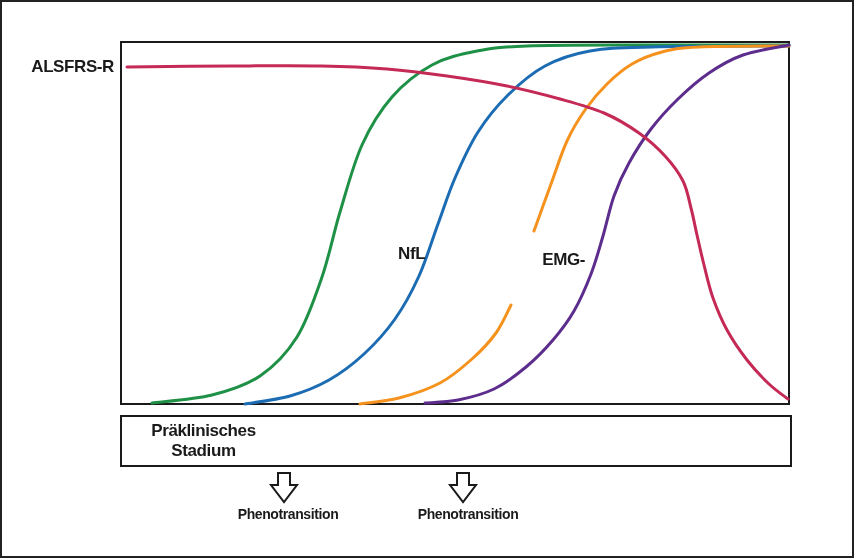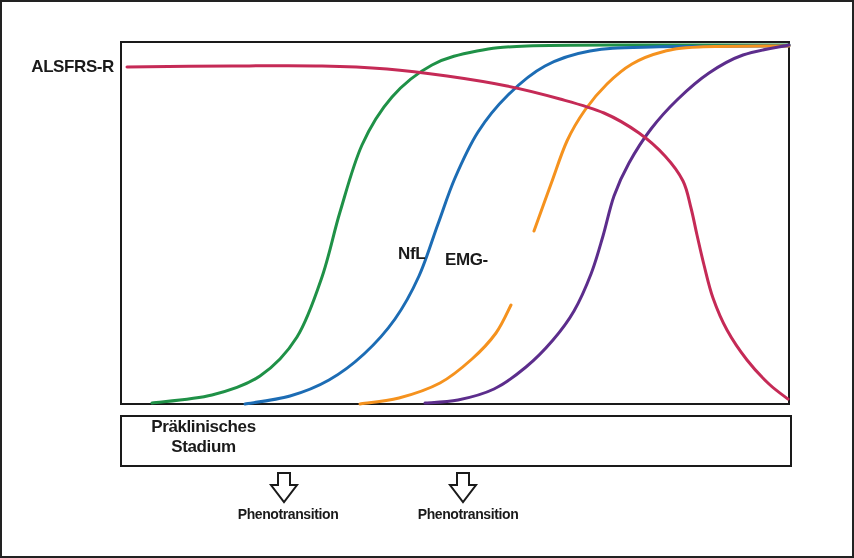--- a/index.html
+++ b/index.html
@@ -12,24 +12,24 @@
   .plot{
     position:absolute;left:118px;top:39px;width:670px;height:364px;
     border:2px solid #1a1a1a;box-sizing:border-box;background:transparent;z-index:1;
   }
   svg.curves{position:absolute;left:0;top:0;z-index:5;pointer-events:none;}
   .lbl{position:absolute;font-size:17px;letter-spacing:-0.4px;z-index:10;white-space:nowrap;}
   .lbl .line{display:block;}
   .axis-lbl{left:28px;top:55px;width:84px;text-align:right;line-height:20px;}
   .tdp-lbl{left:222px;top:149px;line-height:25px;}
   .nfl-lbl{left:396px;top:242px;line-height:20px;}
-  .emg-lbl{left:443px;top:247px;width:140px;text-align:left;line-height:22px;}
+  .emg-lbl{left:443px;top:247px;width:140px;text-align:right;line-height:22px;}
   .phasebar{
     position:absolute;left:118px;top:413px;width:672px;height:52px;
-    border:2px solid #1a1a1a;box-sizing:border-box;display:flex;z-index:4;background:#fff;flex-direction:column;
+    border:2px solid #1a1a1a;box-sizing:border-box;display:flex;z-index:4;background:#fff;
   }
   .cell{
     display:flex;align-items:center;justify-content:center;text-align:center;
     font-size:17px;line-height:20px;letter-spacing:-0.4px;padding:0 6px;box-sizing:border-box;
   }
   .cell+.cell{border-left:2px solid #1a1a1a;}
   .c1{width:163px;}
   .c2{width:177px;}
   .c3{flex:1;}
   .arrowlbl{position:absolute;top:504px;width:180px;text-align:center;font-size:14px;letter-spacing:-0.4px;z-index:10;}

